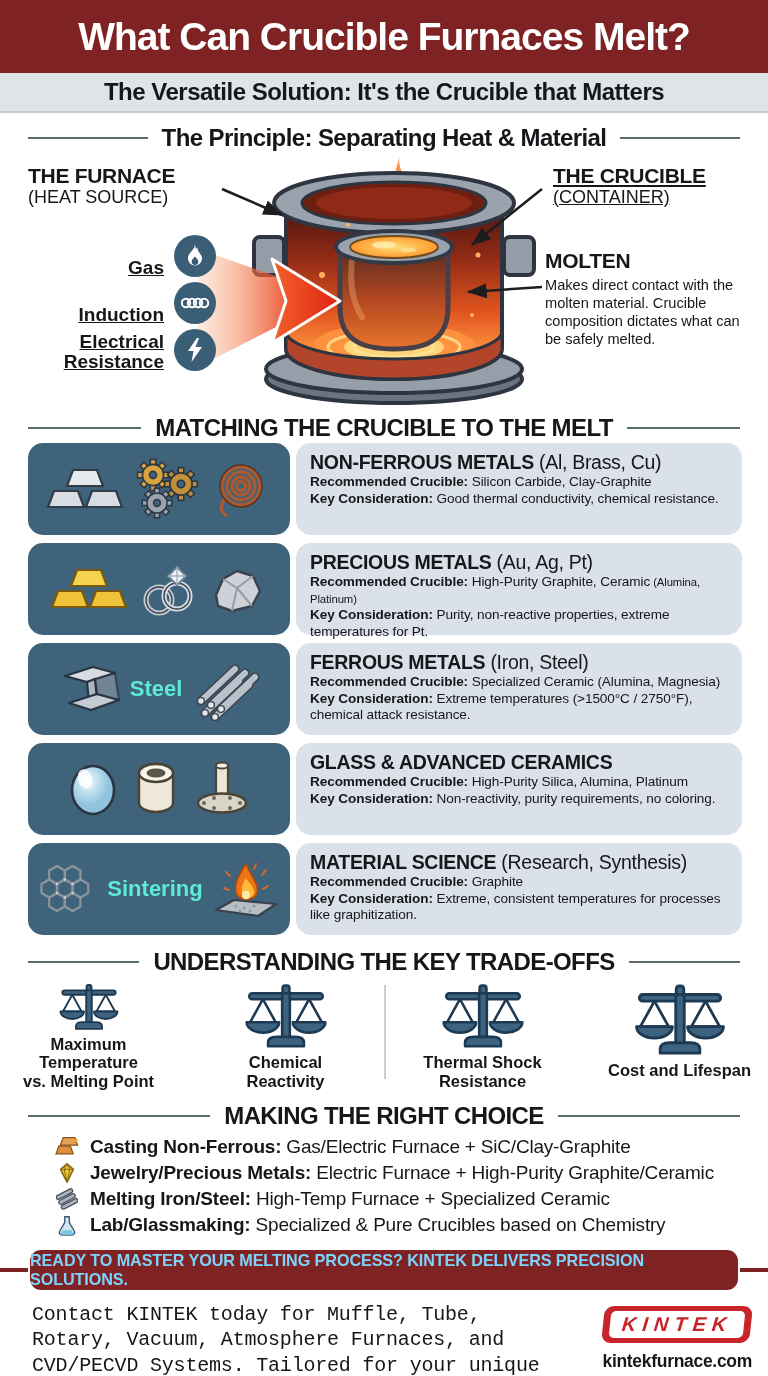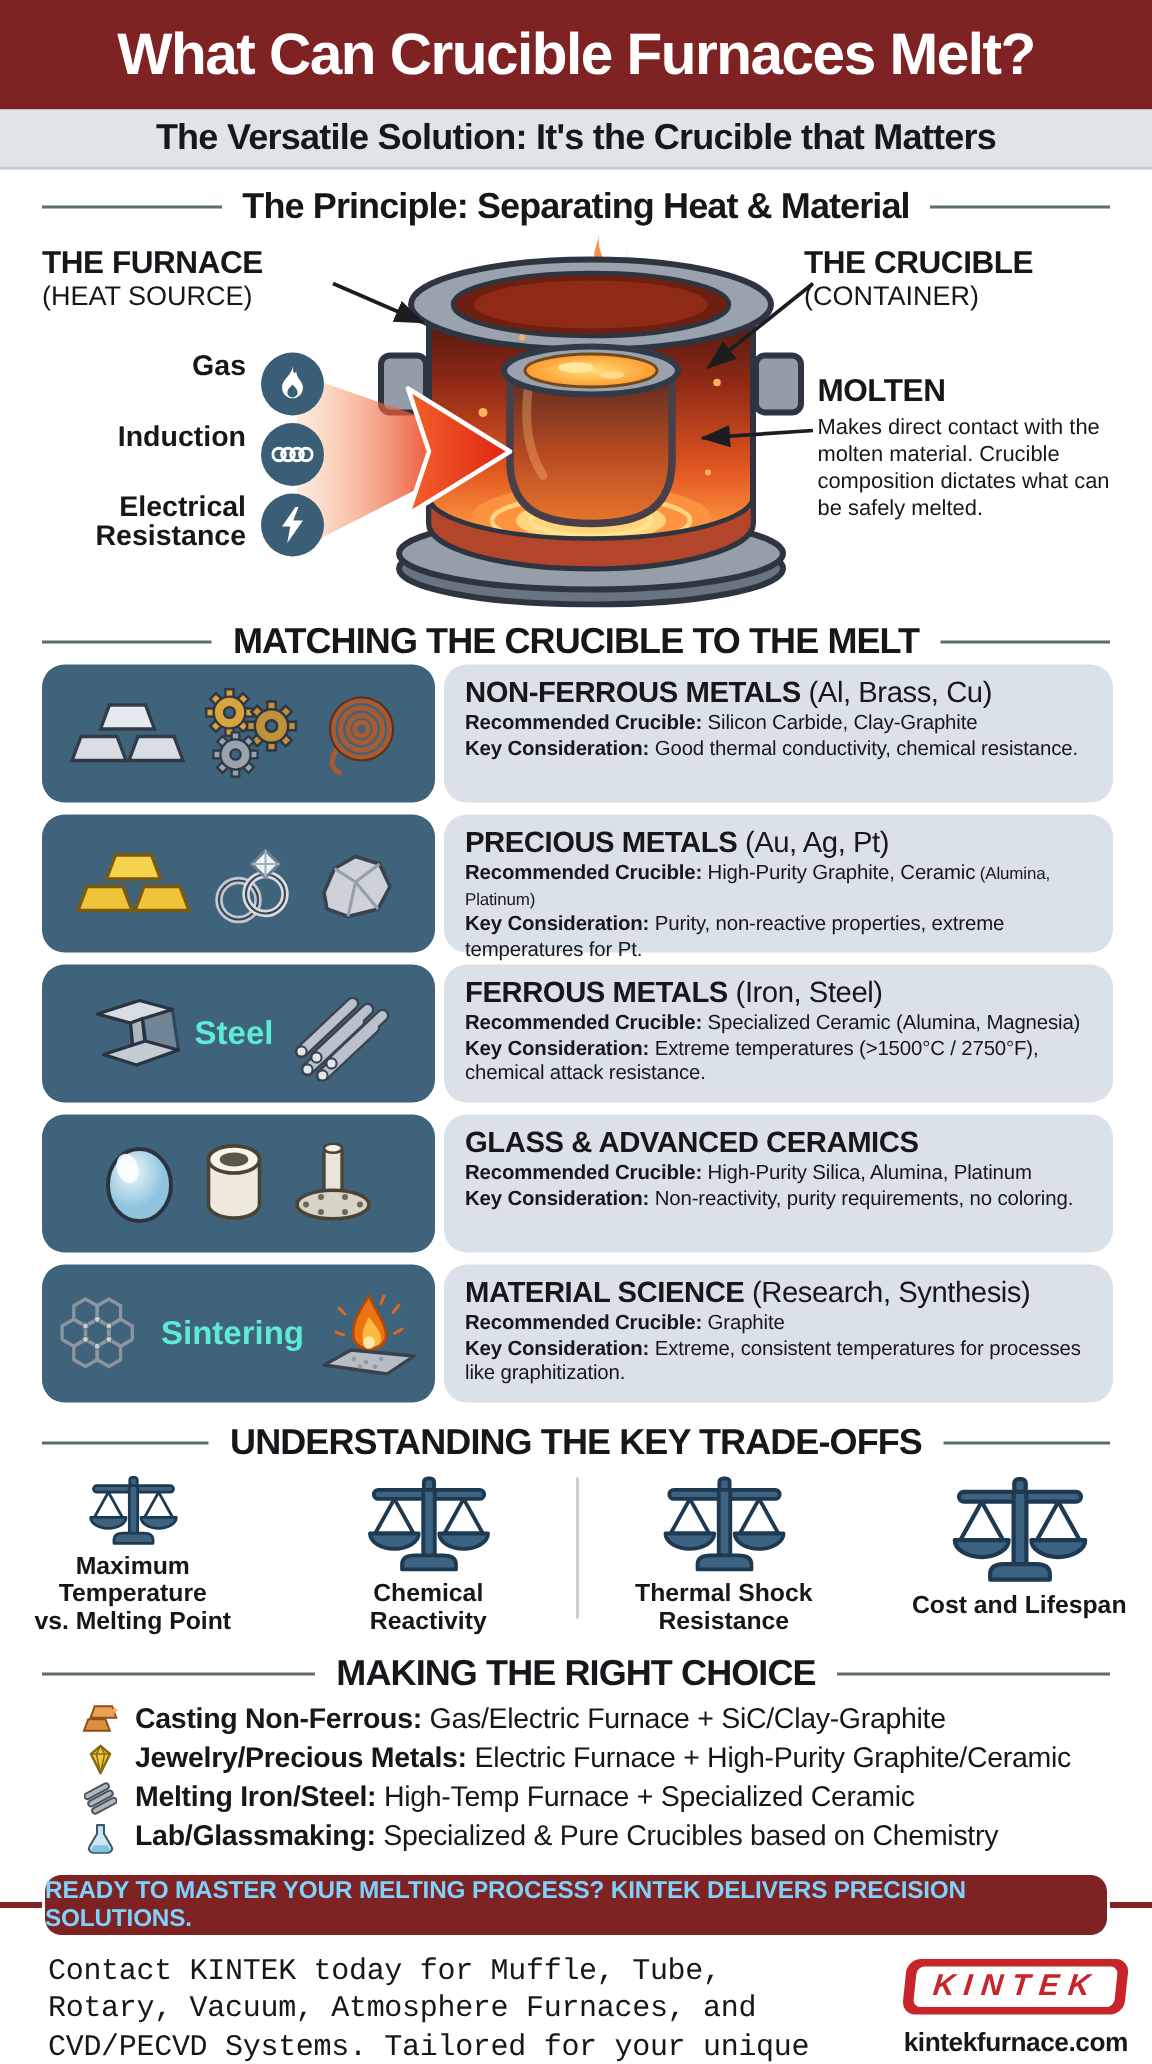--- a/index.html
+++ b/index.html
@@ -17,25 +17,25 @@
   .sec-heading { display:flex; align-items:center; padding:0 28px; height:30px; }
   .sec-heading .hline { flex:1; height:2.5px; background:#5C6B6E; }
   .sec-heading .htext { padding:0 14px; font-size:24px; font-weight:700; letter-spacing:-0.6px; white-space:nowrap; }
   .mt10 { margin-top:10px; } .mt6 { margin-top:6px; } .mt12 { margin-top:12px; }
 
   
   .diagram { position:relative; height:254px; }
   .furnace-svg { position:absolute; left:252px; top:2px; }
   .overlay-svg { position:absolute; left:0; top:0; pointer-events:none; }
   .f-label { position:absolute; left:28px; top:12px; width:182px; text-align:left; line-height:1.08; }
-  .c-label { position:absolute; left:536px; top:12px; line-height:1.08; }
+  .c-label { position:absolute; left:553px; top:12px; line-height:1.08;text-decoration:underline; }
   .lbl-big { font-size:21px; font-weight:700; letter-spacing:-0.3px; }
   .lbl-sub { font-size:18px; font-weight:400; }
   .heat-list { position:absolute; left:28px; top:82px; width:188px; display:flex; flex-direction:column; gap:5px; }
-  .heat-item { display:flex; align-items:flex-start; justify-content:flex-end; gap:10px; }
+  .heat-item { display:flex; align-items:flex-end; justify-content:flex-end; gap:10px;text-decoration:underline; }
   .heat-label { font-size:19px; font-weight:700; text-align:right; line-height:1.02; }
   .heat-icon { width:42px; height:42px; border-radius:50%; background:#3A5E76; flex:0 0 42px;
                display:flex; align-items:center; justify-content:center; }
   .m-block { position:absolute; left:545px; top:96px; width:214px; }
   .m-block p { margin:3px 0 0; font-size:14.6px; line-height:1.24; }
 
   
   .match-row { display:flex; margin:0 0 8px 28px; height:92px; }
   .icons-panel { width:262px; background:#3E637A; border-radius:15px; display:flex;
                  align-items:center; justify-content:center; gap:7px; padding:4px 6px; }

